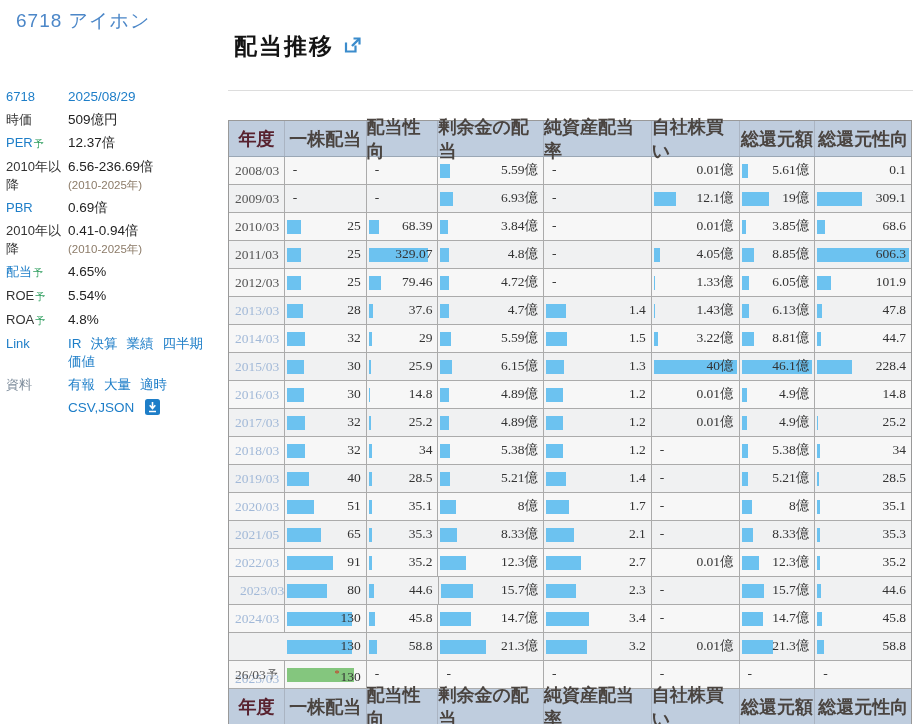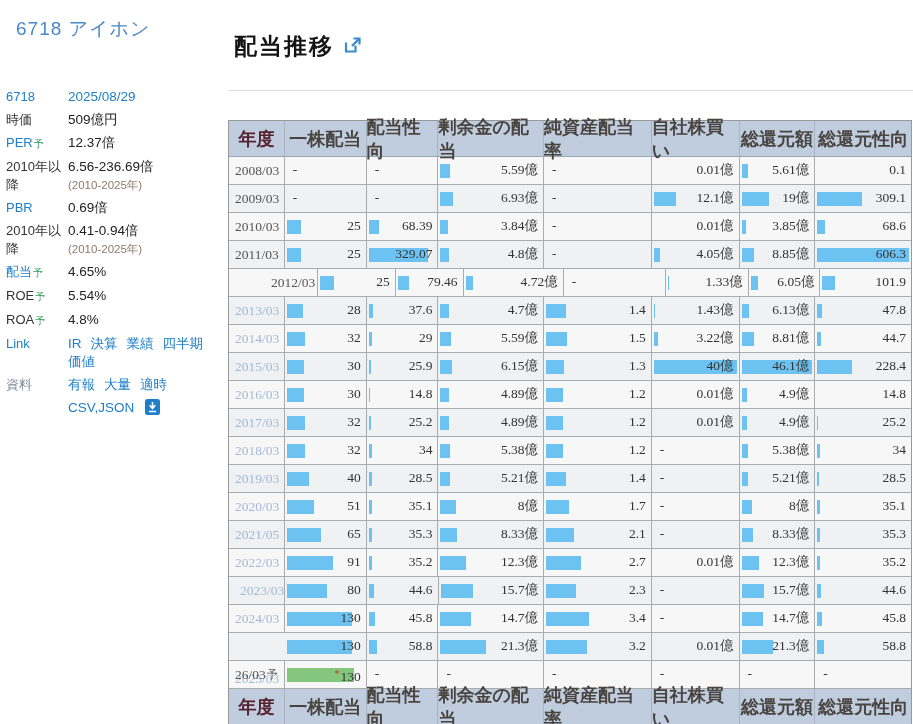--- a/index.html
+++ b/index.html
@@ -1,19 +1,19 @@
 <!DOCTYPE html>
 <html><head>
 <meta charset="utf-8">
 <style>
   * { margin:0; padding:0; box-sizing:border-box; }
   html,body { width:913px; height:724px; background:#fff; overflow:hidden;
     font-family:"Liberation Sans","DejaVu Sans",sans-serif; }
 
-  .page-title { position:absolute; left:16px; top:16px; font-size:19px; color:#4c87c8; letter-spacing:1px; }
+  .page-title { position:absolute; left:16px; top:8px; font-size:19px; color:#4c87c8; letter-spacing:1px; }
 
   
   .sidebar { position:absolute; left:6px; top:88px; width:219px; font-size:13px; color:#333; }
   .side-row { display:flex; margin-bottom:5px; line-height:18px; }
   .side-label { flex:0 0 62px; width:62px; color:#333; }
   .side-label.blue { color:#1e7ec8; cursor:pointer; }
   .side-label.muted { color:#7d8c9b; }
   .yoso { color:#2f9e5f; font-size:10px; margin-left:1px; }
   .side-value { color:#222; font-size:13.5px; }
   .side-value.blue { color:#1e7ec8; cursor:pointer; }
@@ -241,21 +241,21 @@
         <div class="cell" style="width: 76px;">
           <div class="bar" style="width: calc(22% - 4px);"></div>
           <span class="val">8.85億</span>
         </div>
         <div class="cell" style="width: 96px;">
           <div class="bar" style="width: calc(100% - 4px);"></div>
           <span class="val">606.3</span>
         </div>
       </div>
       <div class="trow light">
-        <div class="cell ycell" style="width: 56px; margin-left: 36px;">2012/03</div>
+        <div class="cell ycell" style="width: 56px;">2012/03</div>
         <div class="cell" style="width: 82px;">
           <div class="bar" style="width: calc(23% - 4px);"></div>
           <span class="val">25</span>
         </div>
         <div class="cell" style="width: 72px;">
           <div class="bar" style="width: calc(23% - 4px);"></div>
           <span class="val">79.46</span>
         </div>
         <div class="cell" style="width: 106px;">
           <div class="bar" style="width: calc(12% - 4px);"></div>

